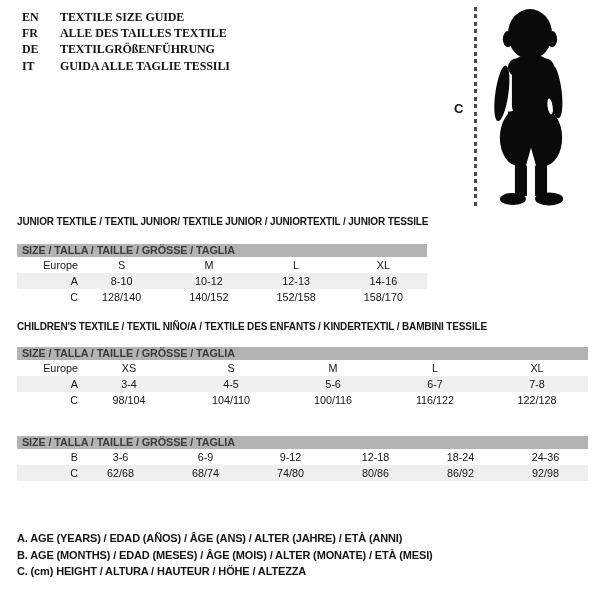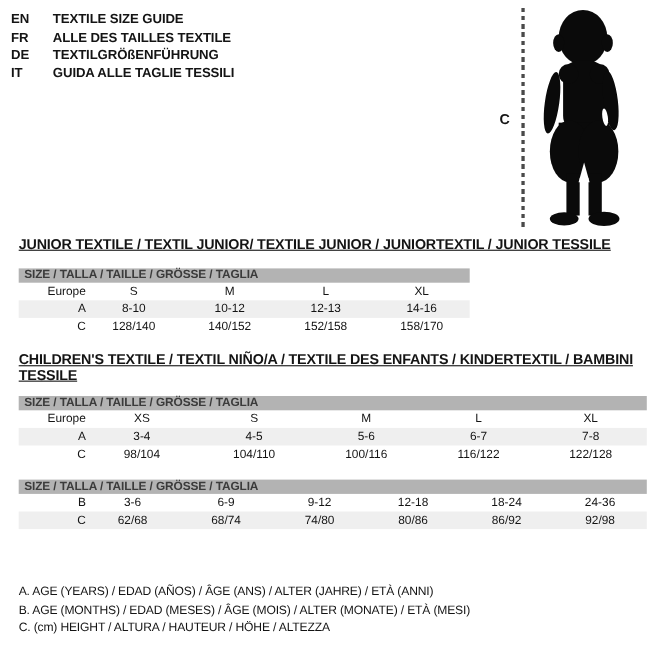--- a/index.html
+++ b/index.html
@@ -8,47 +8,47 @@
     --text:#141414;
     --measure-line:#4a4a4a;
   }
   html,body{margin:0;padding:0;}
   body{
     width:600px;height:600px;background:#ffffff;position:relative;overflow:hidden;
     color:var(--text);
     font-family:"Liberation Sans", sans-serif;
   }
   
-  .lang-list{position:absolute;left:10px;top:9px;}
+  .lang-list{position:absolute;left:22px;top:9px;font-family:Liberation Serif, serif;}
   .lang-row{display:flex;height:16.4px;align-items:center;font-weight:bold;font-size:12px;letter-spacing:-0.1px;}
   .lang-code{width:38px;}
   
   .measure-line{position:absolute;left:474px;top:7px;width:2.5px;height:201px;
     background:repeating-linear-gradient(to bottom,var(--measure-line) 0 4px,transparent 4px 7.5px);}
   .measure-label{position:absolute;left:454px;top:101px;font-weight:bold;font-size:13px;}
   .baby{position:absolute;left:487px;top:7px;width:88px;height:201px;}
   
   .section{position:absolute;left:17px;}
-  .sec-title{font-weight:bold;font-size:13px;line-height:13.5px;letter-spacing:-0.15px;text-decoration:underline;}
+  .sec-title{font-weight:bold;font-size:10px;line-height:13.5px;letter-spacing:-0.15px;}
   #sec-junior{top:215px;}
   #sec-junior .size-table{margin-top:15px;width:410px;}
   #sec-children{top:320px;}
   #sec-children .size-table{margin-top:13px;width:571px;}
   #sec-babies{top:426px;}
   #sec-babies .sec-title{max-width:524px;}
   #sec-babies .size-table{margin-top:10px;width:571px;}
   
   .thead{background:var(--table-header-bar);color:#3b3b3b;font-weight:bold;font-size:10.8px;
     height:13px;line-height:13px;padding-left:5px;letter-spacing:-0.1px;}
   .trow{display:flex;height:16px;line-height:16px;font-size:10.8px;}
   .trow.shaded{background:var(--row-shade);}
   .rlabel{width:58px;padding-left:3px;text-align:right;}
   .cell{flex:1;text-align:center;}
   
-  .footnotes{position:absolute;left:17px;top:530px;font-weight:normal;font-size:11px;
+  .footnotes{position:absolute;left:17px;top:530px;font-weight:bold;font-size:11px;
     line-height:16.6px;letter-spacing:-0.15px;}
 </style>
 </head>
 <body>
 
 <div class="lang-list">
     <div class="lang-row">
       <span class="lang-code">EN</span>
       <span class="lang-label">TEXTILE SIZE GUIDE</span>
     </div>

